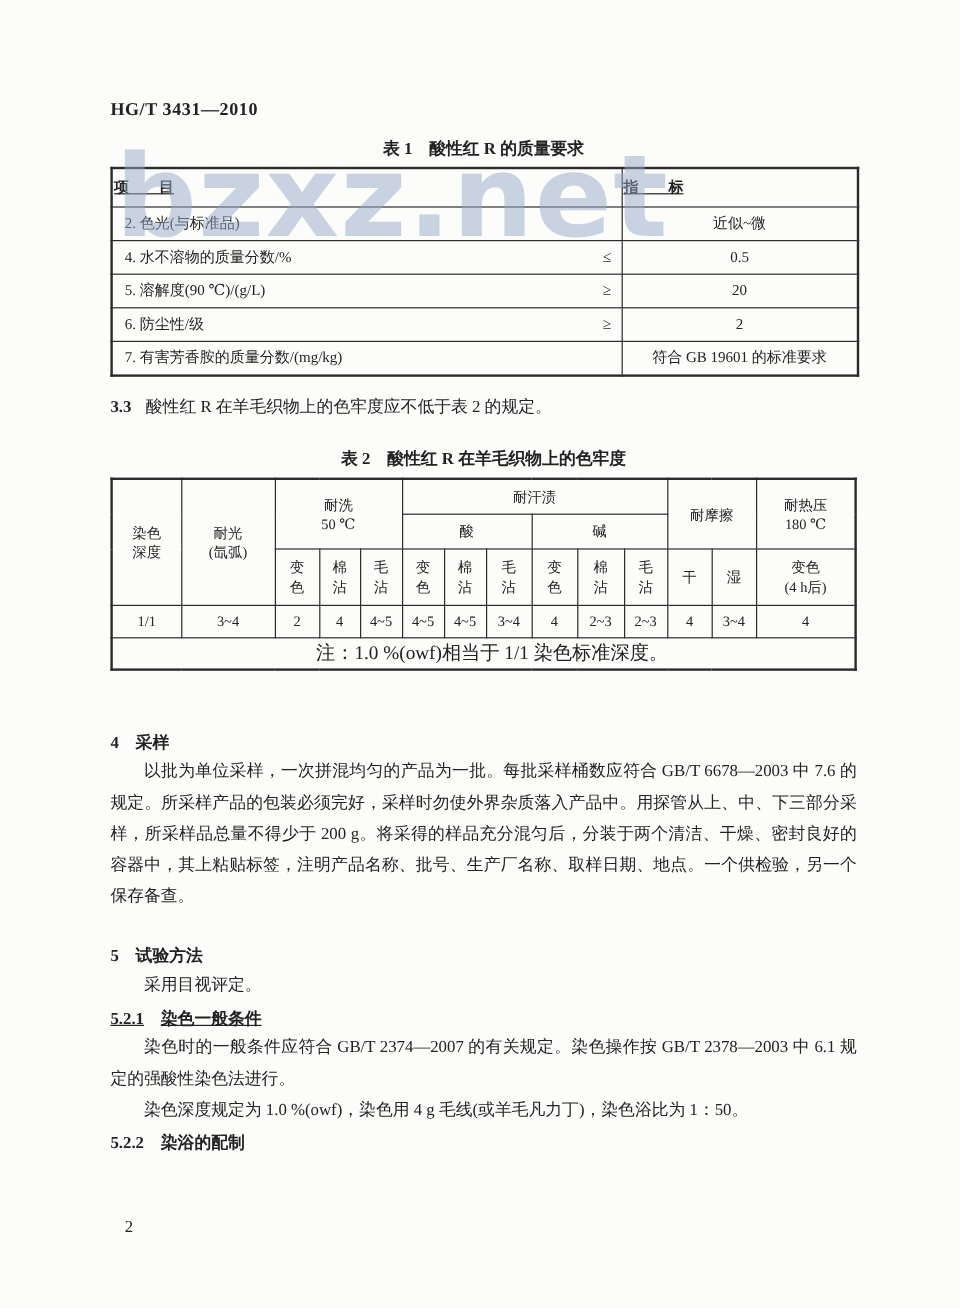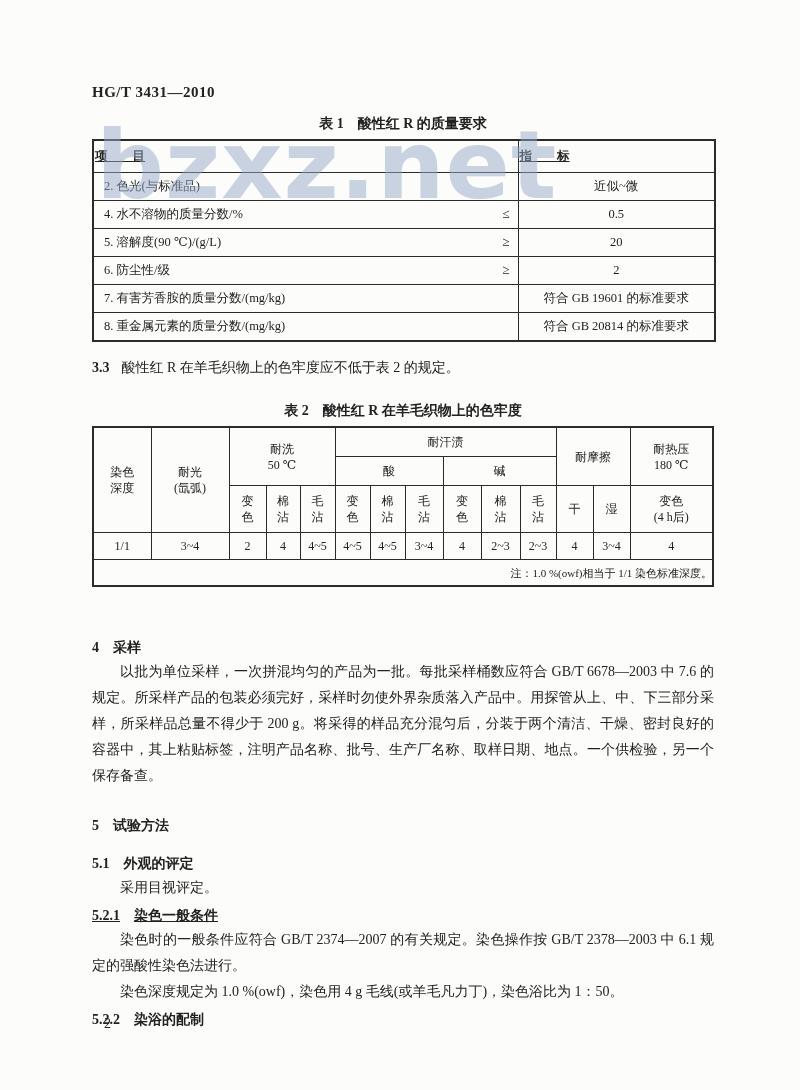--- a/index.html
+++ b/index.html
@@ -22,21 +22,21 @@
   .t1 td.spec{text-align:center;}
   .clause{margin-top:15px;font-size:14px;line-height:22px;}
   .clause .num{font-weight:bold;margin-right:12px;}
   .t2{border:2px solid #2b2b2b;margin-top:2px;}
   .t2 th,.t2 td{border:1px solid #2b2b2b;font-size:12px;text-align:center;vertical-align:middle;
     white-space:pre-line;font-weight:normal;padding:1px 0;line-height:16px;}
   .t2 tr.h1 th{height:26px;}
   .t2 tr.h2 th{height:26px;}
   .t2 tr.h3 th{height:44px;}
   .t2 tr.data td{height:24px;}
-  .t2 tr.note td{height:23px;text-align:right;padding-left:14px;font-size:11px;}
+  .t2 tr.note td{height:23px;text-align:center;padding-left:14px;font-size:16px;}
   .sec-h{margin-top:0;font-size:14px;font-weight:bold;line-height:22px;}
   .sec-h .num{margin-right:14px;}
   p.body{margin:0;font-size:14px;line-height:26px;text-indent:2em;text-align:justify;}
   .page-num{position:absolute;left:104px;top:1016px;font-size:14px;}
   .watermark{
     position:absolute;left:96px;top:118px;width:600px;
     font-family:"DejaVu Sans","Liberation Sans",sans-serif;
     font-weight:bold;font-size:95px;letter-spacing:1px;
     color:rgba(148,168,198,0.50);z-index:9;pointer-events:none;line-height:1;
   }
@@ -75,24 +75,20 @@
       <td class="item"><span>5. 溶解度(90 ℃)/(g/L)</span><span class="op">≥</span></td>
       <td class="spec">20</td>
     </tr>
     <tr>
       <td class="item"><span>6. 防尘性/级</span><span class="op">≥</span></td>
       <td class="spec">2</td>
     </tr>
     <tr>
       <td class="item"><span>7. 有害芳香胺的质量分数/(mg/kg)</span><span class="op"></span></td>
       <td class="spec">符合 GB 19601 的标准要求</td>
-    </tr>
-    <tr>
-      <td class="item"><span>8. 重金属元素的质量分数/(mg/kg)</span><span class="op"></span></td>
-      <td class="spec">符合 GB 20814 的标准要求</td>
     </tr>
   </tbody>
     </table>
 
   <div class="clause">
     <span class="num">3.3</span><span>酸性红 R 在羊毛织物上的色牢度应不低于表 2 的规定。</span>
   </div>
 
   <div class="tbl-title" style="margin-top:23px;">表 2　酸性红 R 在羊毛织物上的色牢度</div>
 
@@ -178,23 +174,20 @@
 
   <div class="sec-h" style="margin-top:50px;">
     <span class="num">4</span><span>采样</span>
   </div>
   <p class="body mt">以批为单位采样，一次拼混均匀的产品为一批。每批采样桶数应符合 GB/T 6678—2003 中 7.6 的规定。所采样产品的包装必须完好，采样时勿使外界杂质落入产品中。用探管从上、中、下三部分采样，所采样品总量不得少于 200 g。将采得的样品充分混匀后，分装于两个清洁、干燥、密封良好的容器中，其上粘贴标签，注明产品名称、批号、生产厂名称、取样日期、地点。一个供检验，另一个保存备查。</p>
 
   <div class="sec-h" style="margin-top:26px;">
     <span class="num">5</span><span>试验方法</span>
   </div>
 
-  <div class="sec-h" style="margin-top:16px;">
-    <span class="num">5.1</span><span>外观的评定</span>
-  </div>
   <p class="body">采用目视评定。</p>
 
 
   <div class="sec-h" style="margin-top:4px;text-decoration:underline;">
     <span class="num">5.2.1</span><span>染色一般条件</span>
   </div>
   <p class="body">染色时的一般条件应符合 GB/T 2374—2007 的有关规定。染色操作按 GB/T 2378—2003 中 6.1 规定的强酸性染色法进行。</p>
   <p class="body">染色深度规定为 1.0 %(owf)，染色用 4 g 毛线(或羊毛凡力丁)，染色浴比为 1：50。</p>
 
   <div class="sec-h" style="margin-top:4px;">

